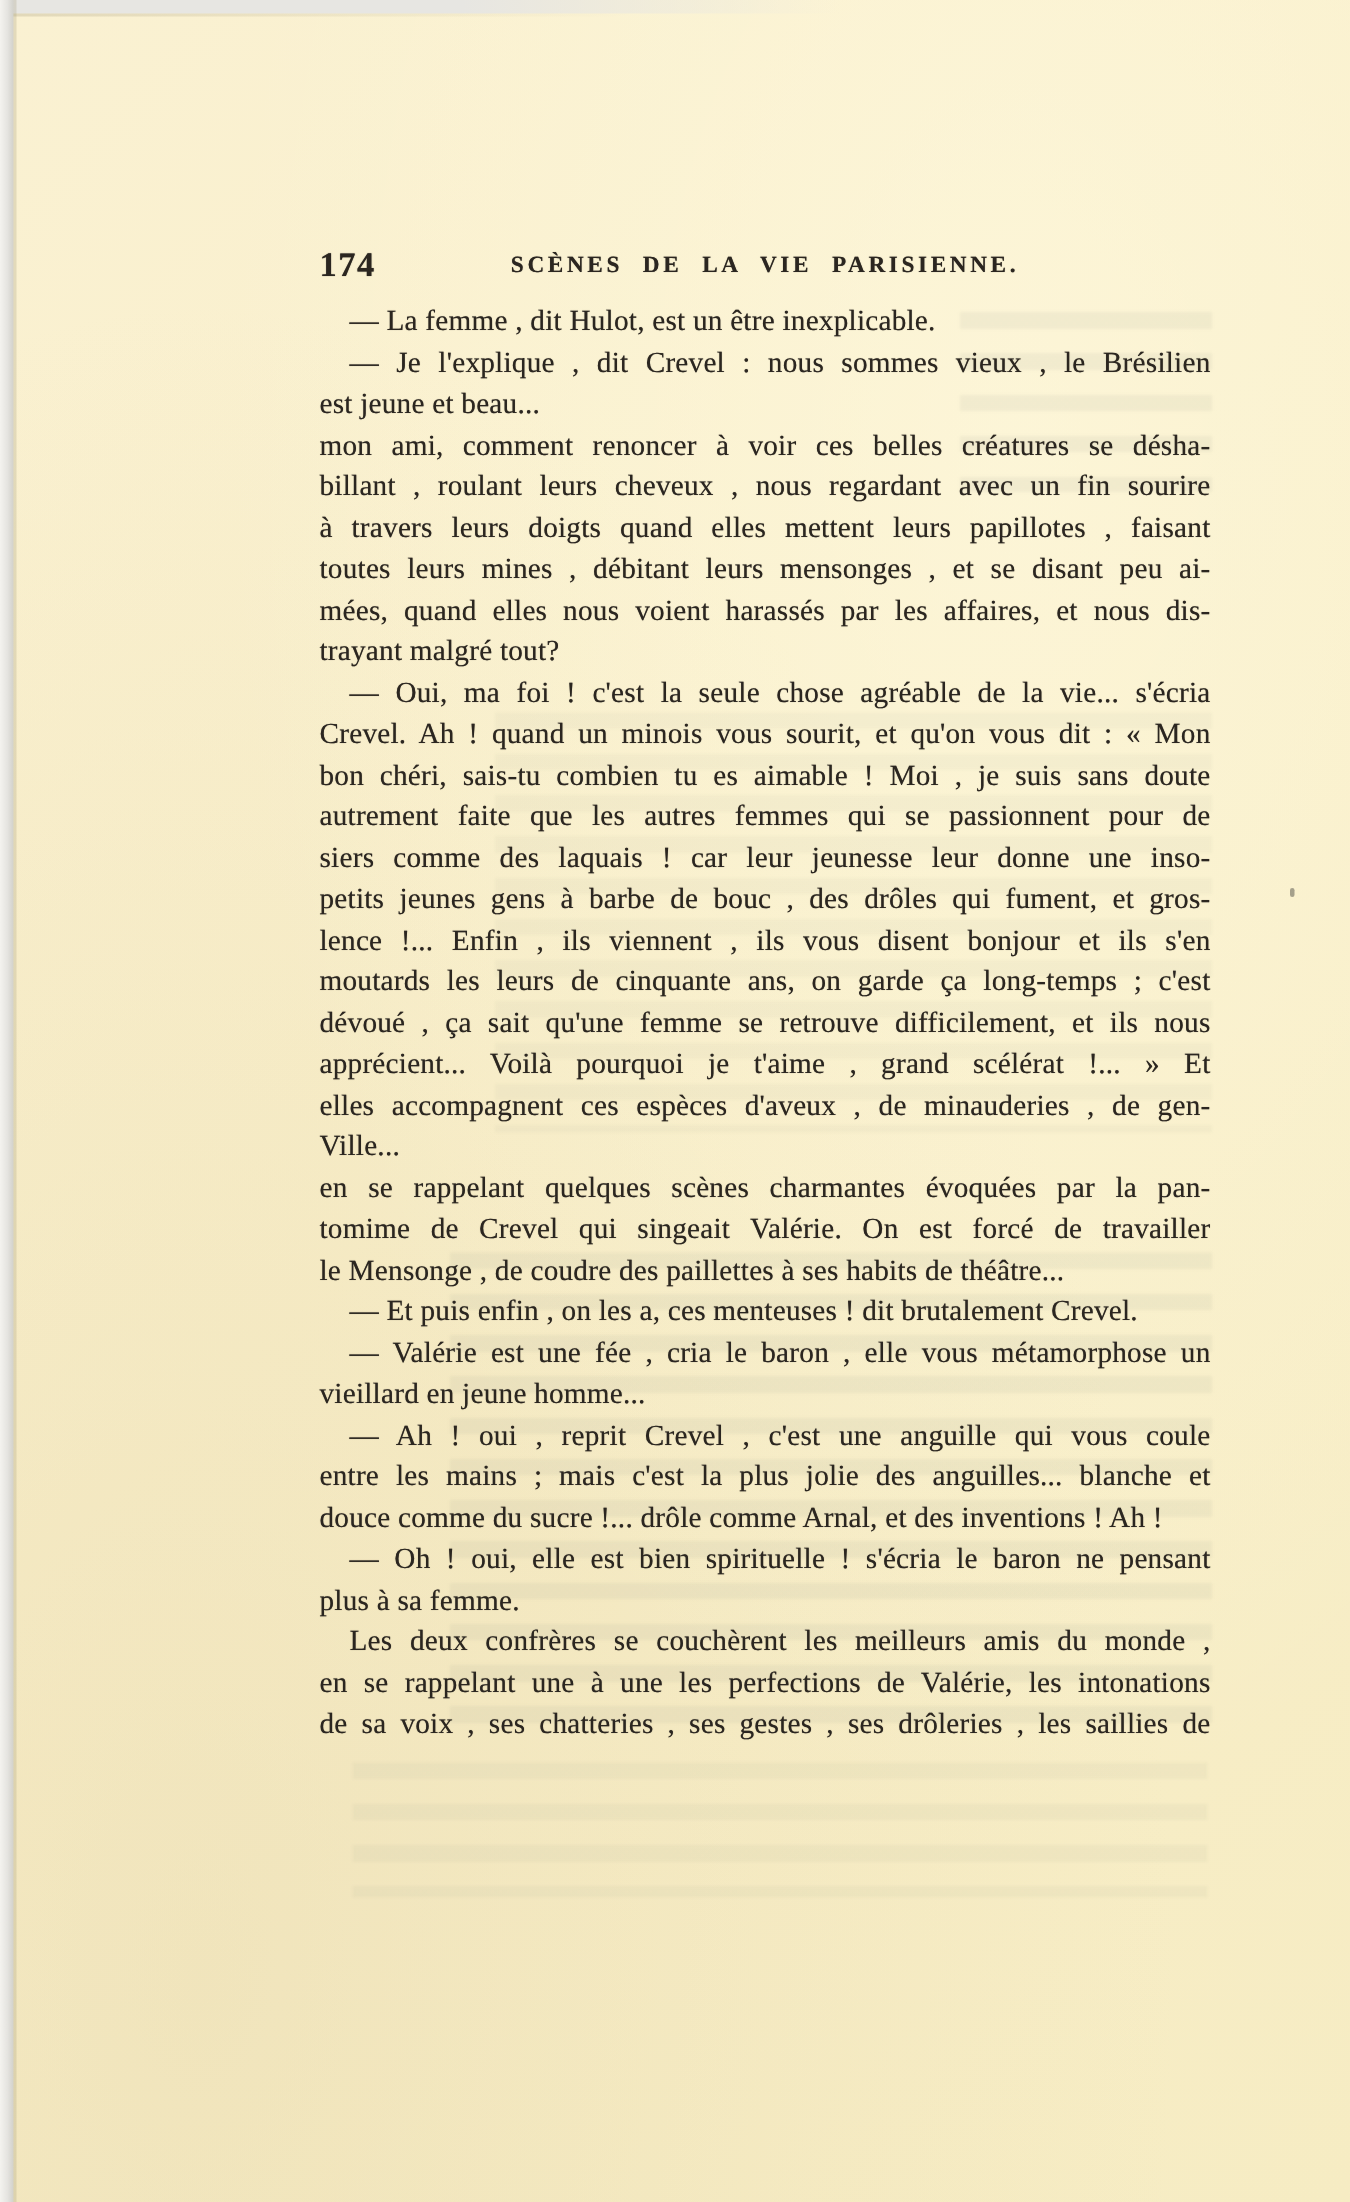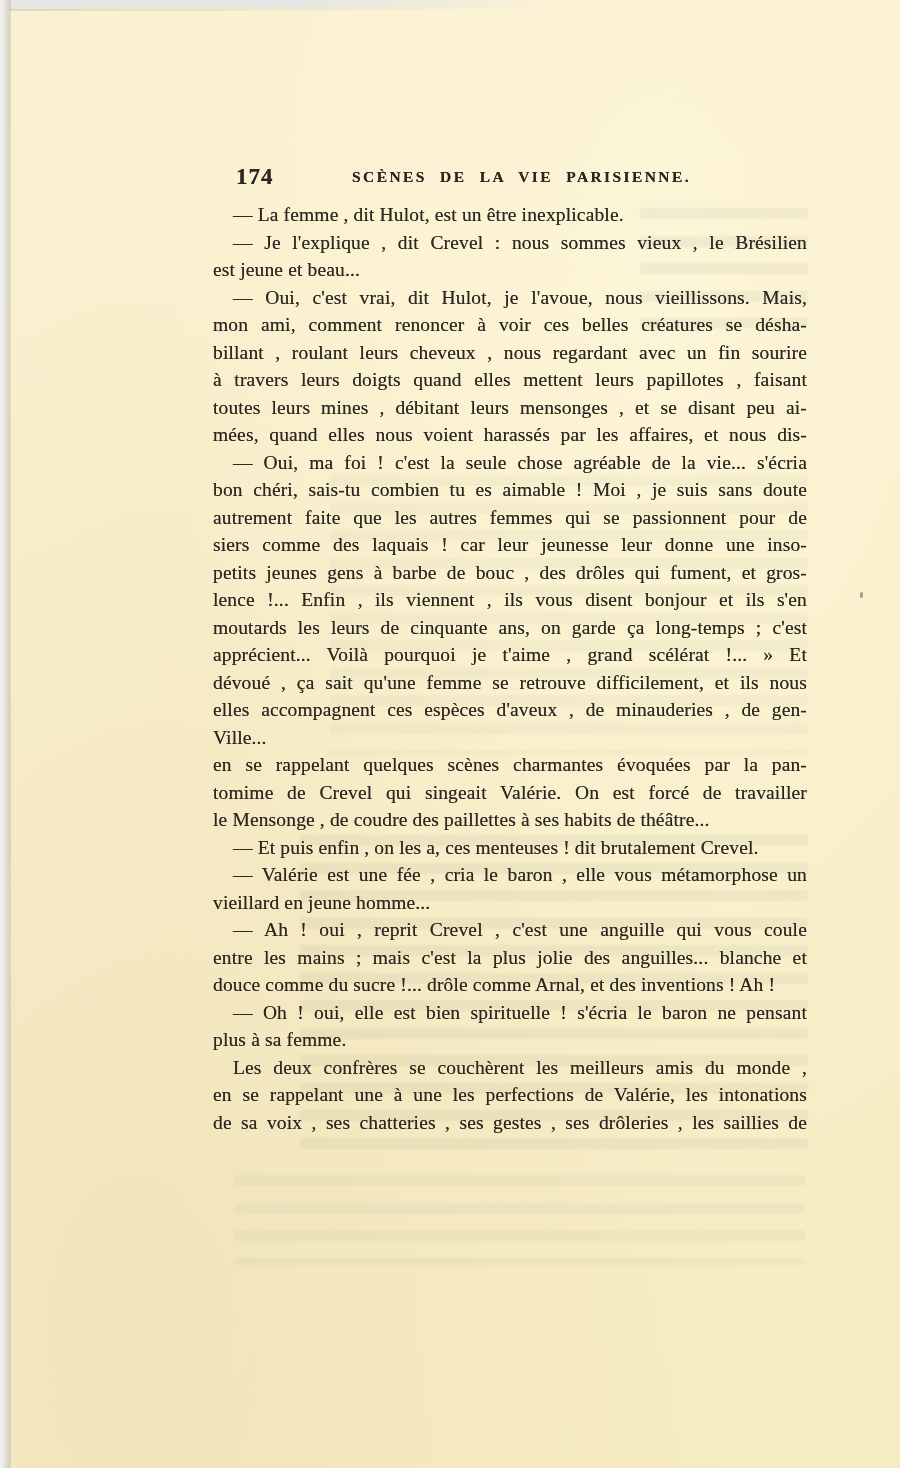--- a/index.html
+++ b/index.html
@@ -31,21 +31,21 @@
   }
   .edge-top::after{
     content:""; position:absolute; left:0; bottom:-2px; width:420px; height:2px;
     background:linear-gradient(to right, rgba(160,150,120,0.28), rgba(160,150,120,0));
   }
 
   .content {
     position:absolute; left:213px; top:164px; width:594px;
     color:#2b2620;
   }
-  .runhead-row { position:relative; height:34px;margin-left:23px; }
+  .runhead-row { position:relative; height:34px; }
   .page-number {
     position:absolute; left:0; top:0;
     font-size:23px; font-weight:bold; letter-spacing:1px;
     text-shadow:0 0 0.6px rgba(43,38,32,0.8);
   }
   .running-head {
     position:absolute; left:0; right:0; top:4px;
     text-align:center;
     font-size:15.5px; font-weight:bold;
     letter-spacing:2.4px; word-spacing:7px;
@@ -104,37 +104,38 @@
     </div>
     <div class="text-block">
         <div class="para">
           <div class="line first last">— La femme , dit Hulot, est un être inexplicable.</div>
         </div>
         <div class="para">
           <div class="line first">— Je l'explique , dit Crevel : nous sommes vieux , le Brésilien</div>
           <div class="line last">est jeune et beau...</div>
         </div>
         <div class="para">
-          <div class="line first">— Oui, c'est vrai, dit Hulot, je l'avoue, nous vieillissons. Mais,</div>
           <div class="line">mon ami, comment renoncer à voir ces belles créatures se désha-</div>
           <div class="line">billant , roulant leurs cheveux , nous regardant avec un fin sourire</div>
           <div class="line">à travers leurs doigts quand elles mettent leurs papillotes , faisant</div>
           <div class="line">toutes leurs mines , débitant leurs mensonges , et se disant peu ai-</div>
           <div class="line">mées, quand elles nous voient harassés par les affaires, et nous dis-</div>
+          <div class="line last">trayant malgré tout?</div>
         </div>
         <div class="para">
           <div class="line first">— Oui, ma foi ! c'est la seule chose agréable de la vie... s'écria</div>
+          <div class="line">Crevel. Ah ! quand un minois vous sourit, et qu'on vous dit : « Mon</div>
           <div class="line">bon chéri, sais-tu combien tu es aimable ! Moi , je suis sans doute</div>
           <div class="line">autrement faite que les autres femmes qui se passionnent pour de</div>
           <div class="line">siers comme des laquais ! car leur jeunesse leur donne une inso-</div>
           <div class="line">petits jeunes gens à barbe de bouc , des drôles qui fument, et gros-</div>
           <div class="line">lence !... Enfin , ils viennent , ils vous disent bonjour et ils s'en</div>
           <div class="line">moutards les leurs de cinquante ans, on garde ça long-temps ; c'est</div>
+          <div class="line">dévoué , ça sait qu'une femme se retrouve difficilement, et ils nous</div>
           <div class="line">apprécient... Voilà pourquoi je t'aime , grand scélérat !... » Et</div>
-          <div class="line">dévoué , ça sait qu'une femme se retrouve difficilement, et ils nous</div>
           <div class="line">elles accompagnent ces espèces d'aveux , de minauderies , de gen-</div>
           <div class="line last">Ville...</div>
         </div>
         <div class="para">
           <div class="line">en se rappelant quelques scènes charmantes évoquées par la pan-</div>
           <div class="line">tomime de Crevel qui singeait Valérie. On est forcé de travailler</div>
           <div class="line last">le Mensonge , de coudre des paillettes à ses habits de théâtre...</div>
         </div>
         <div class="para">
           <div class="line first last">— Et puis enfin , on les a, ces menteuses ! dit brutalement Crevel.</div>

